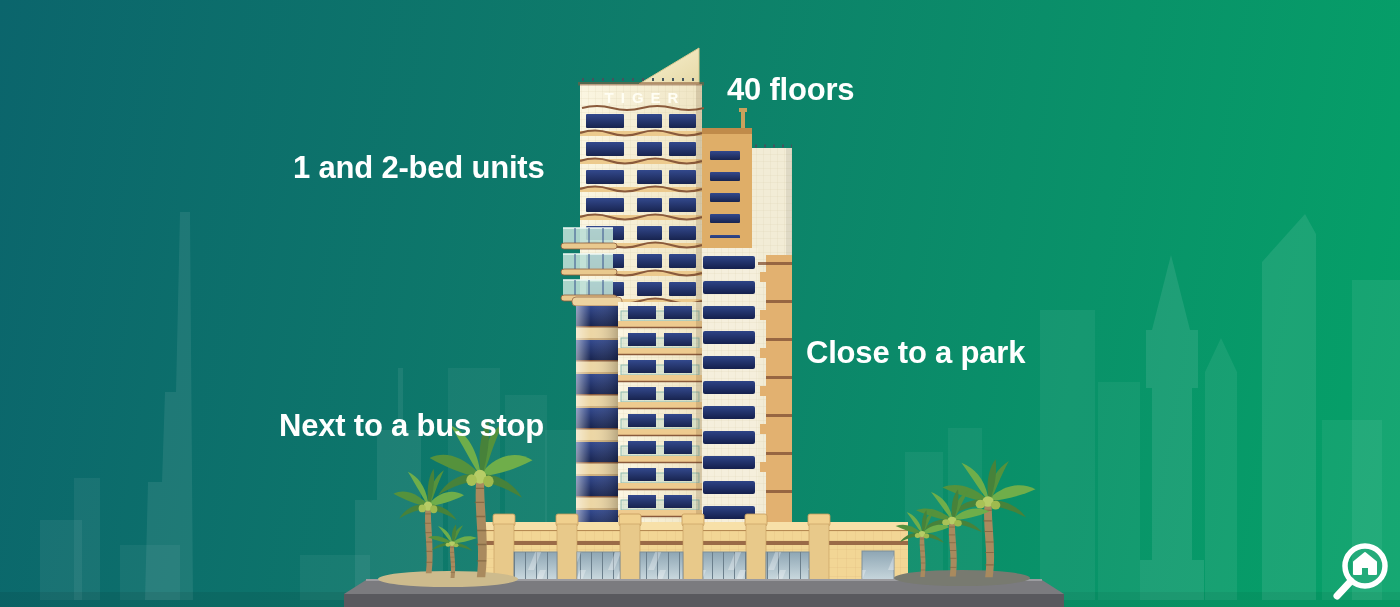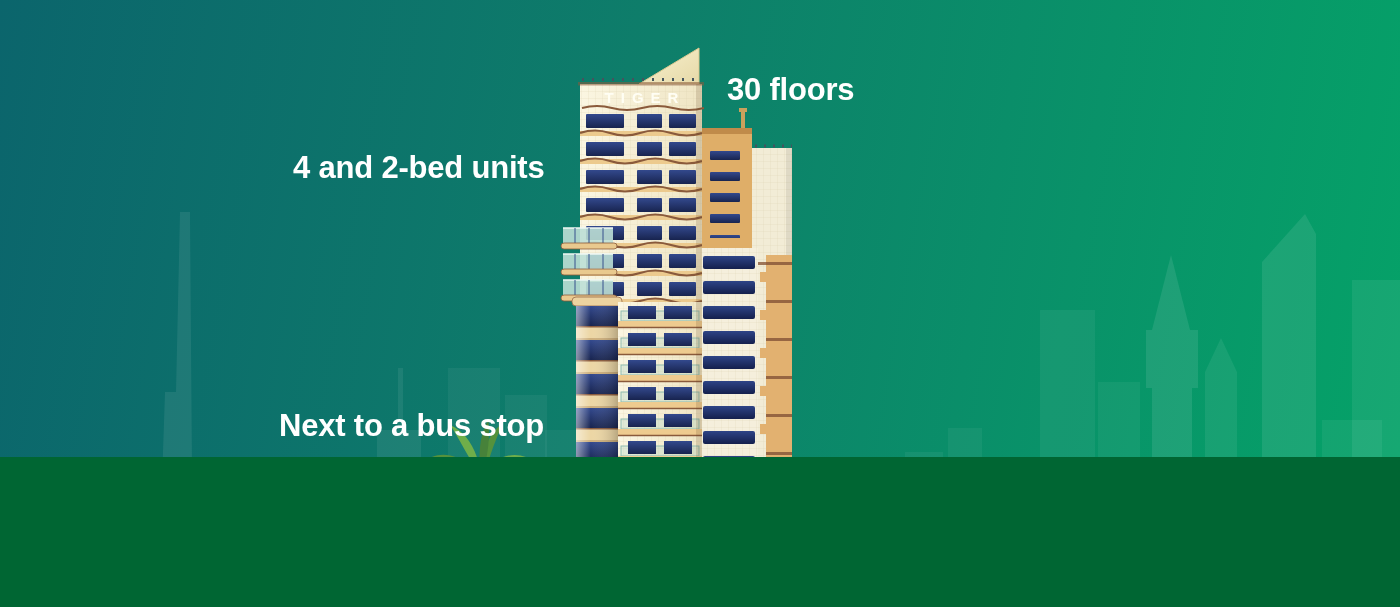--- a/index.html
+++ b/index.html
@@ -1,17 +1,17 @@
 <!DOCTYPE html>
 <html><head>
 <meta charset="utf-8">
 <style>
   html,body{margin:0;padding:0;background:#063;}
   .stage{
-    position:relative;width:1400px;height:457px;overflow:hidden;
+    position:relative;width:1400px;height:607px;overflow:hidden;
     background:linear-gradient(100deg,#0b656c 0%,#0e7e6a 45%,#05a268 100%);
     font-family:"Liberation Sans",sans-serif;
   }
   .scene{position:absolute;inset:0;width:1400px;height:607px;display:block;}
   .label{
     position:absolute;color:#ffffff;font-weight:bold;font-size:31px;
     letter-spacing:-0.2px;white-space:nowrap;line-height:1;
   }
   .lbl-floors{left:727px;top:74px;}
   .lbl-units{left:293px;top:152px;}
@@ -275,17 +275,18 @@
   <use href="#palm" transform="translate(952,518) scale(0.75,0.65)"></use>
   <use href="#palm" transform="translate(922,532) scale(0.55,0.5)"></use>
 
   <g>
     <circle cx="1365" cy="566" r="20" fill="none" stroke="#ffffff" stroke-width="5.5"></circle>
     <path d="M1365 553 l11 9 v12 h-7 v-7 h-8 v7 h-7 v-12 z" fill="#ffffff" stroke="#ffffff" stroke-width="2" stroke-linejoin="round"></path>
     <line x1="1351" y1="581" x2="1337" y2="596" stroke="#ffffff" stroke-width="7" stroke-linecap="round"></line>
   </g>
 </svg>
 
-<div class="label lbl-floors">30 floors</div>
-<div class="label lbl-units">4 and 2-bed units</div>
+<div class="label lbl-floors">40 floors</div>
+<div class="label lbl-units">1 and 2-bed units</div>
+<div class="label lbl-park">Close to a park</div>
 <div class="label lbl-bus">Next to a bus stop</div>
 
 </div>
 
 </body></html>

